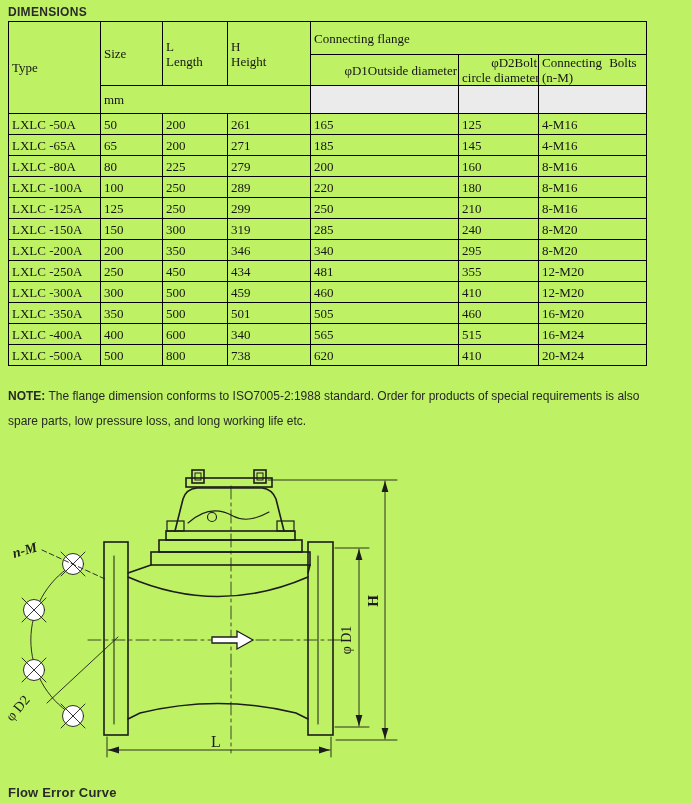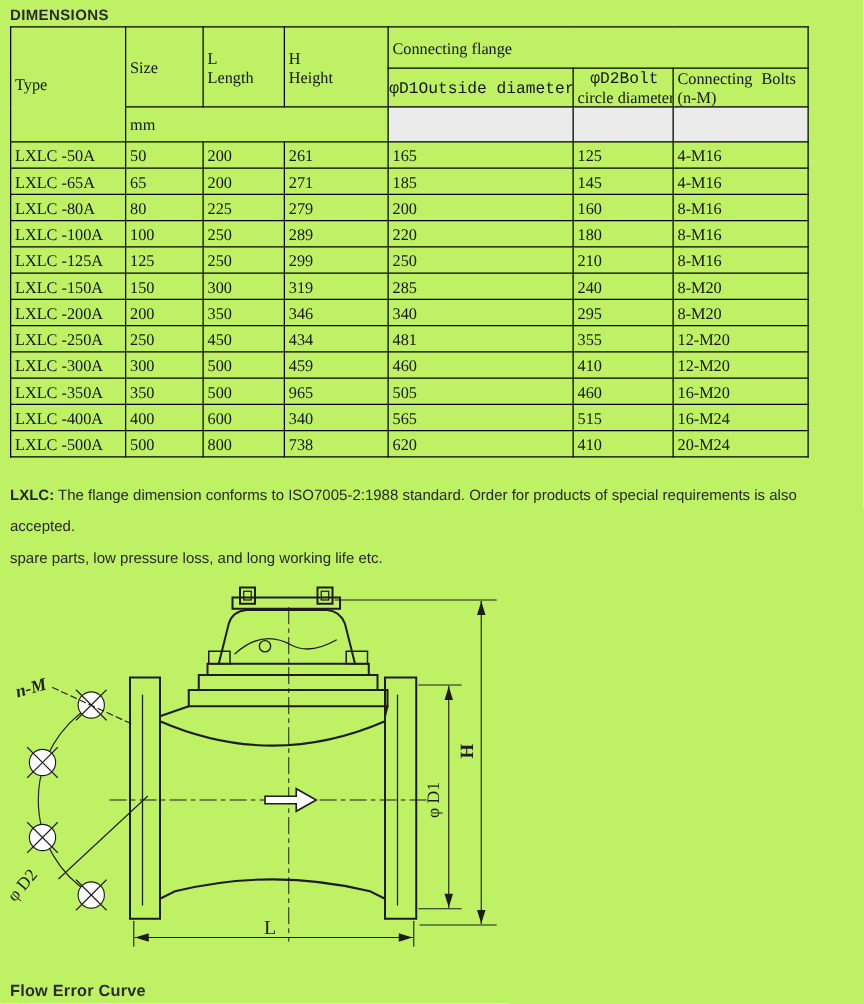--- a/index.html
+++ b/index.html
@@ -16,21 +16,21 @@
   table.spec{position:absolute;left:8px;top:21px;width:638px;border-collapse:collapse;
              table-layout:fixed;font-family:"Liberation Serif",serif;color:#151515;}
   table.spec td{border:1px solid #000;padding:0 0 0 3px;font-size:13px;line-height:15px;
                 vertical-align:middle;overflow:hidden;white-space:nowrap;}
   tr.hdrA td{height:32px;}
   tr.hdrB td{height:28px;}
   tr.hdrC td{height:27px;}
   td.vbottom{vertical-align:bottom;padding-bottom:2px;}
   td.shaded{background:#ebebeb;}
   tbody.data td{height:20px;}
-  .jline{display:flex;justify-content:center;align-items:flex-end;font-family:Liberation Mono, monospace;}
+  .jline{display:flex;justify-content:flex-end;align-items:flex-end;}
   .jline .rt{padding-right:1px;}
   .ws{word-spacing:4px;}
 
   
   .note{position:absolute;left:8px;top:384px;width:683px;font-size:12px;line-height:25px;
         color:#272727;letter-spacing:0;}
   .note .nline{white-space:nowrap;}
   .note .bold{font-weight:bold;}
   .note .indent{padding-left:3px;}
 
@@ -174,21 +174,21 @@
           <td>500</td>
           <td>459</td>
           <td>460</td>
           <td>410</td>
           <td>12-M20</td>
         </tr>
         <tr>
           <td>LXLC -350A</td>
           <td>350</td>
           <td>500</td>
-          <td>965</td>
+          <td>501</td>
           <td>505</td>
           <td>460</td>
           <td>16-M20</td>
         </tr>
         <tr>
           <td>LXLC -400A</td>
           <td>400</td>
           <td>600</td>
           <td>340</td>
           <td>565</td>
@@ -201,22 +201,21 @@
           <td>800</td>
           <td>738</td>
           <td>620</td>
           <td>410</td>
           <td>20-M24</td>
         </tr>
       </tbody>
   </table>
 
   <div class="note">
-    <div class="nline"><span class="bold">LXLC:</span><span> The flange dimension conforms to ISO7005-2:1988 standard. Order for products of special requirements is also</span></div>
-    <div class="nline">accepted.</div>
+    <div class="nline"><span class="bold">NOTE:</span><span> The flange dimension conforms to ISO7005-2:1988 standard. Order for products of special requirements is also</span></div>
     <div class="nline">spare parts, low pressure loss, and long working life etc.</div>
   </div>
 
   <svg id="drawing" width="460" height="300" viewBox="0 468 460 300" fill="none" stroke="#1c1c1c" stroke-width="1.6" stroke-linecap="round">
 
     <line x1="231" y1="486" x2="231" y2="753" stroke-width="0.8" stroke-dasharray="13 4 3 4"></line>
     <line x1="88" y1="640" x2="345" y2="640" stroke-width="0.8" stroke-dasharray="13 4 3 4"></line>
 
     <path stroke-width="0.9" d="M71,566 A88,88 0 0 0 71,714"></path>
     <g stroke-width="0.9">

